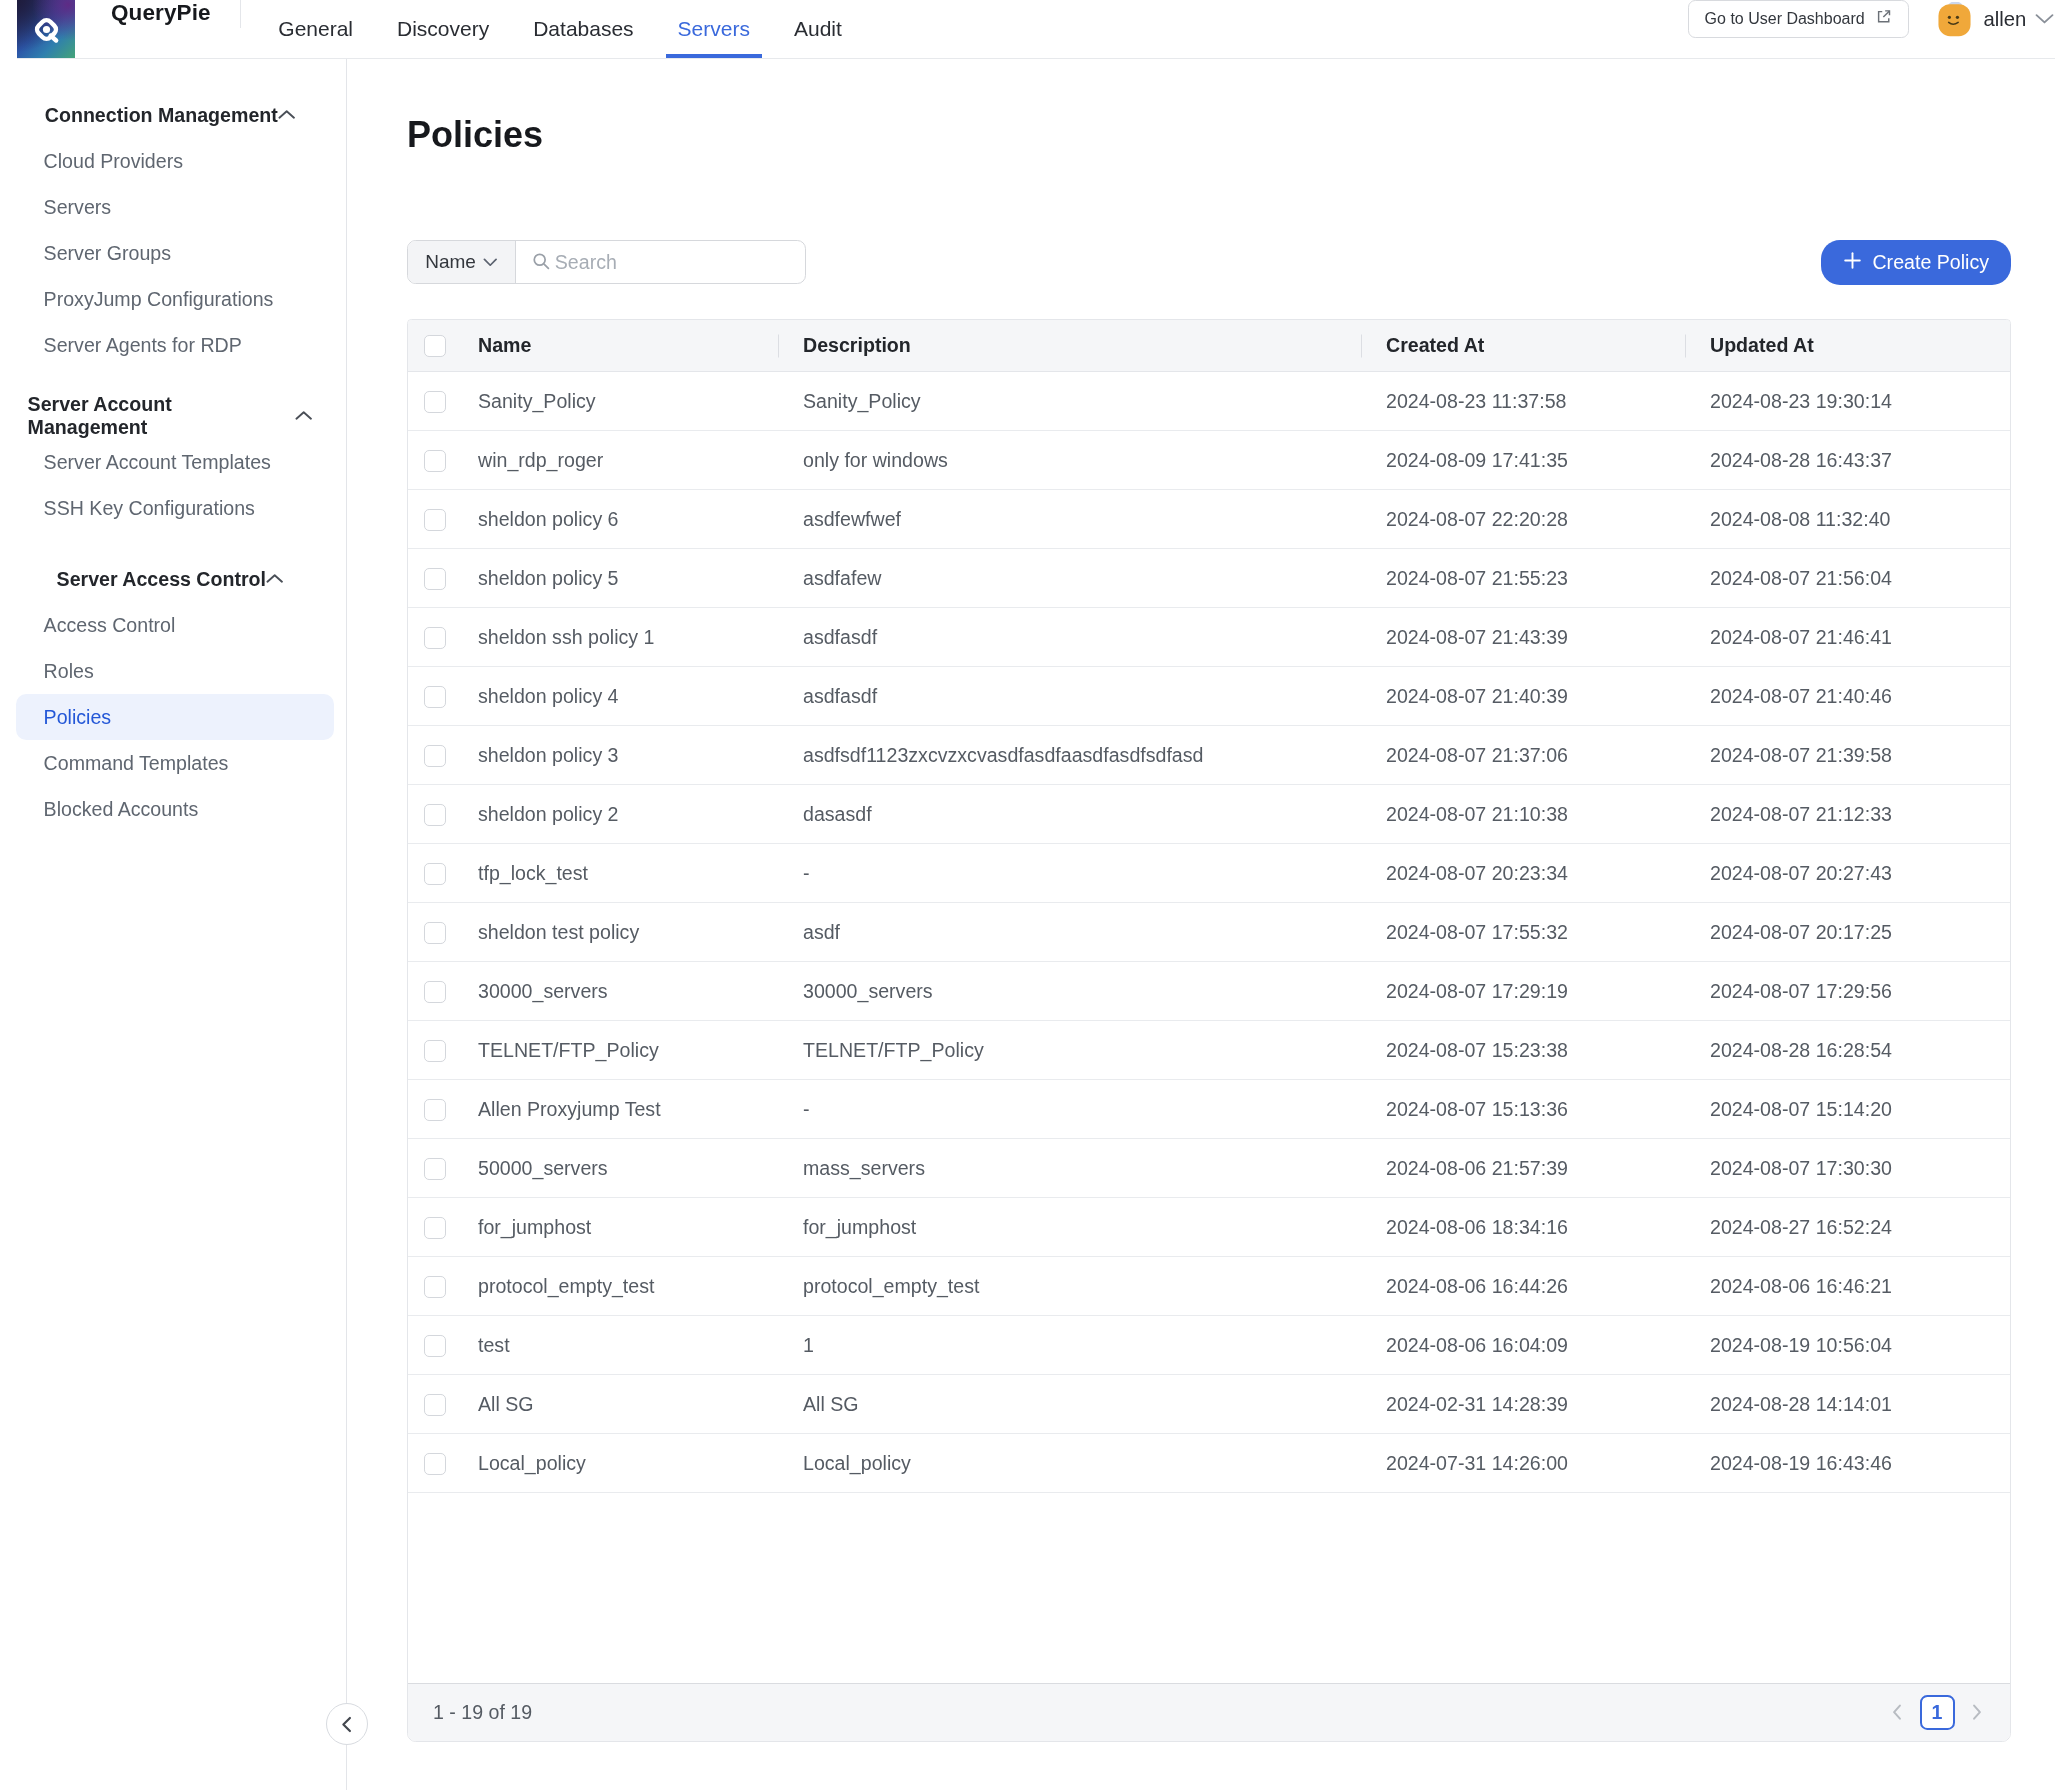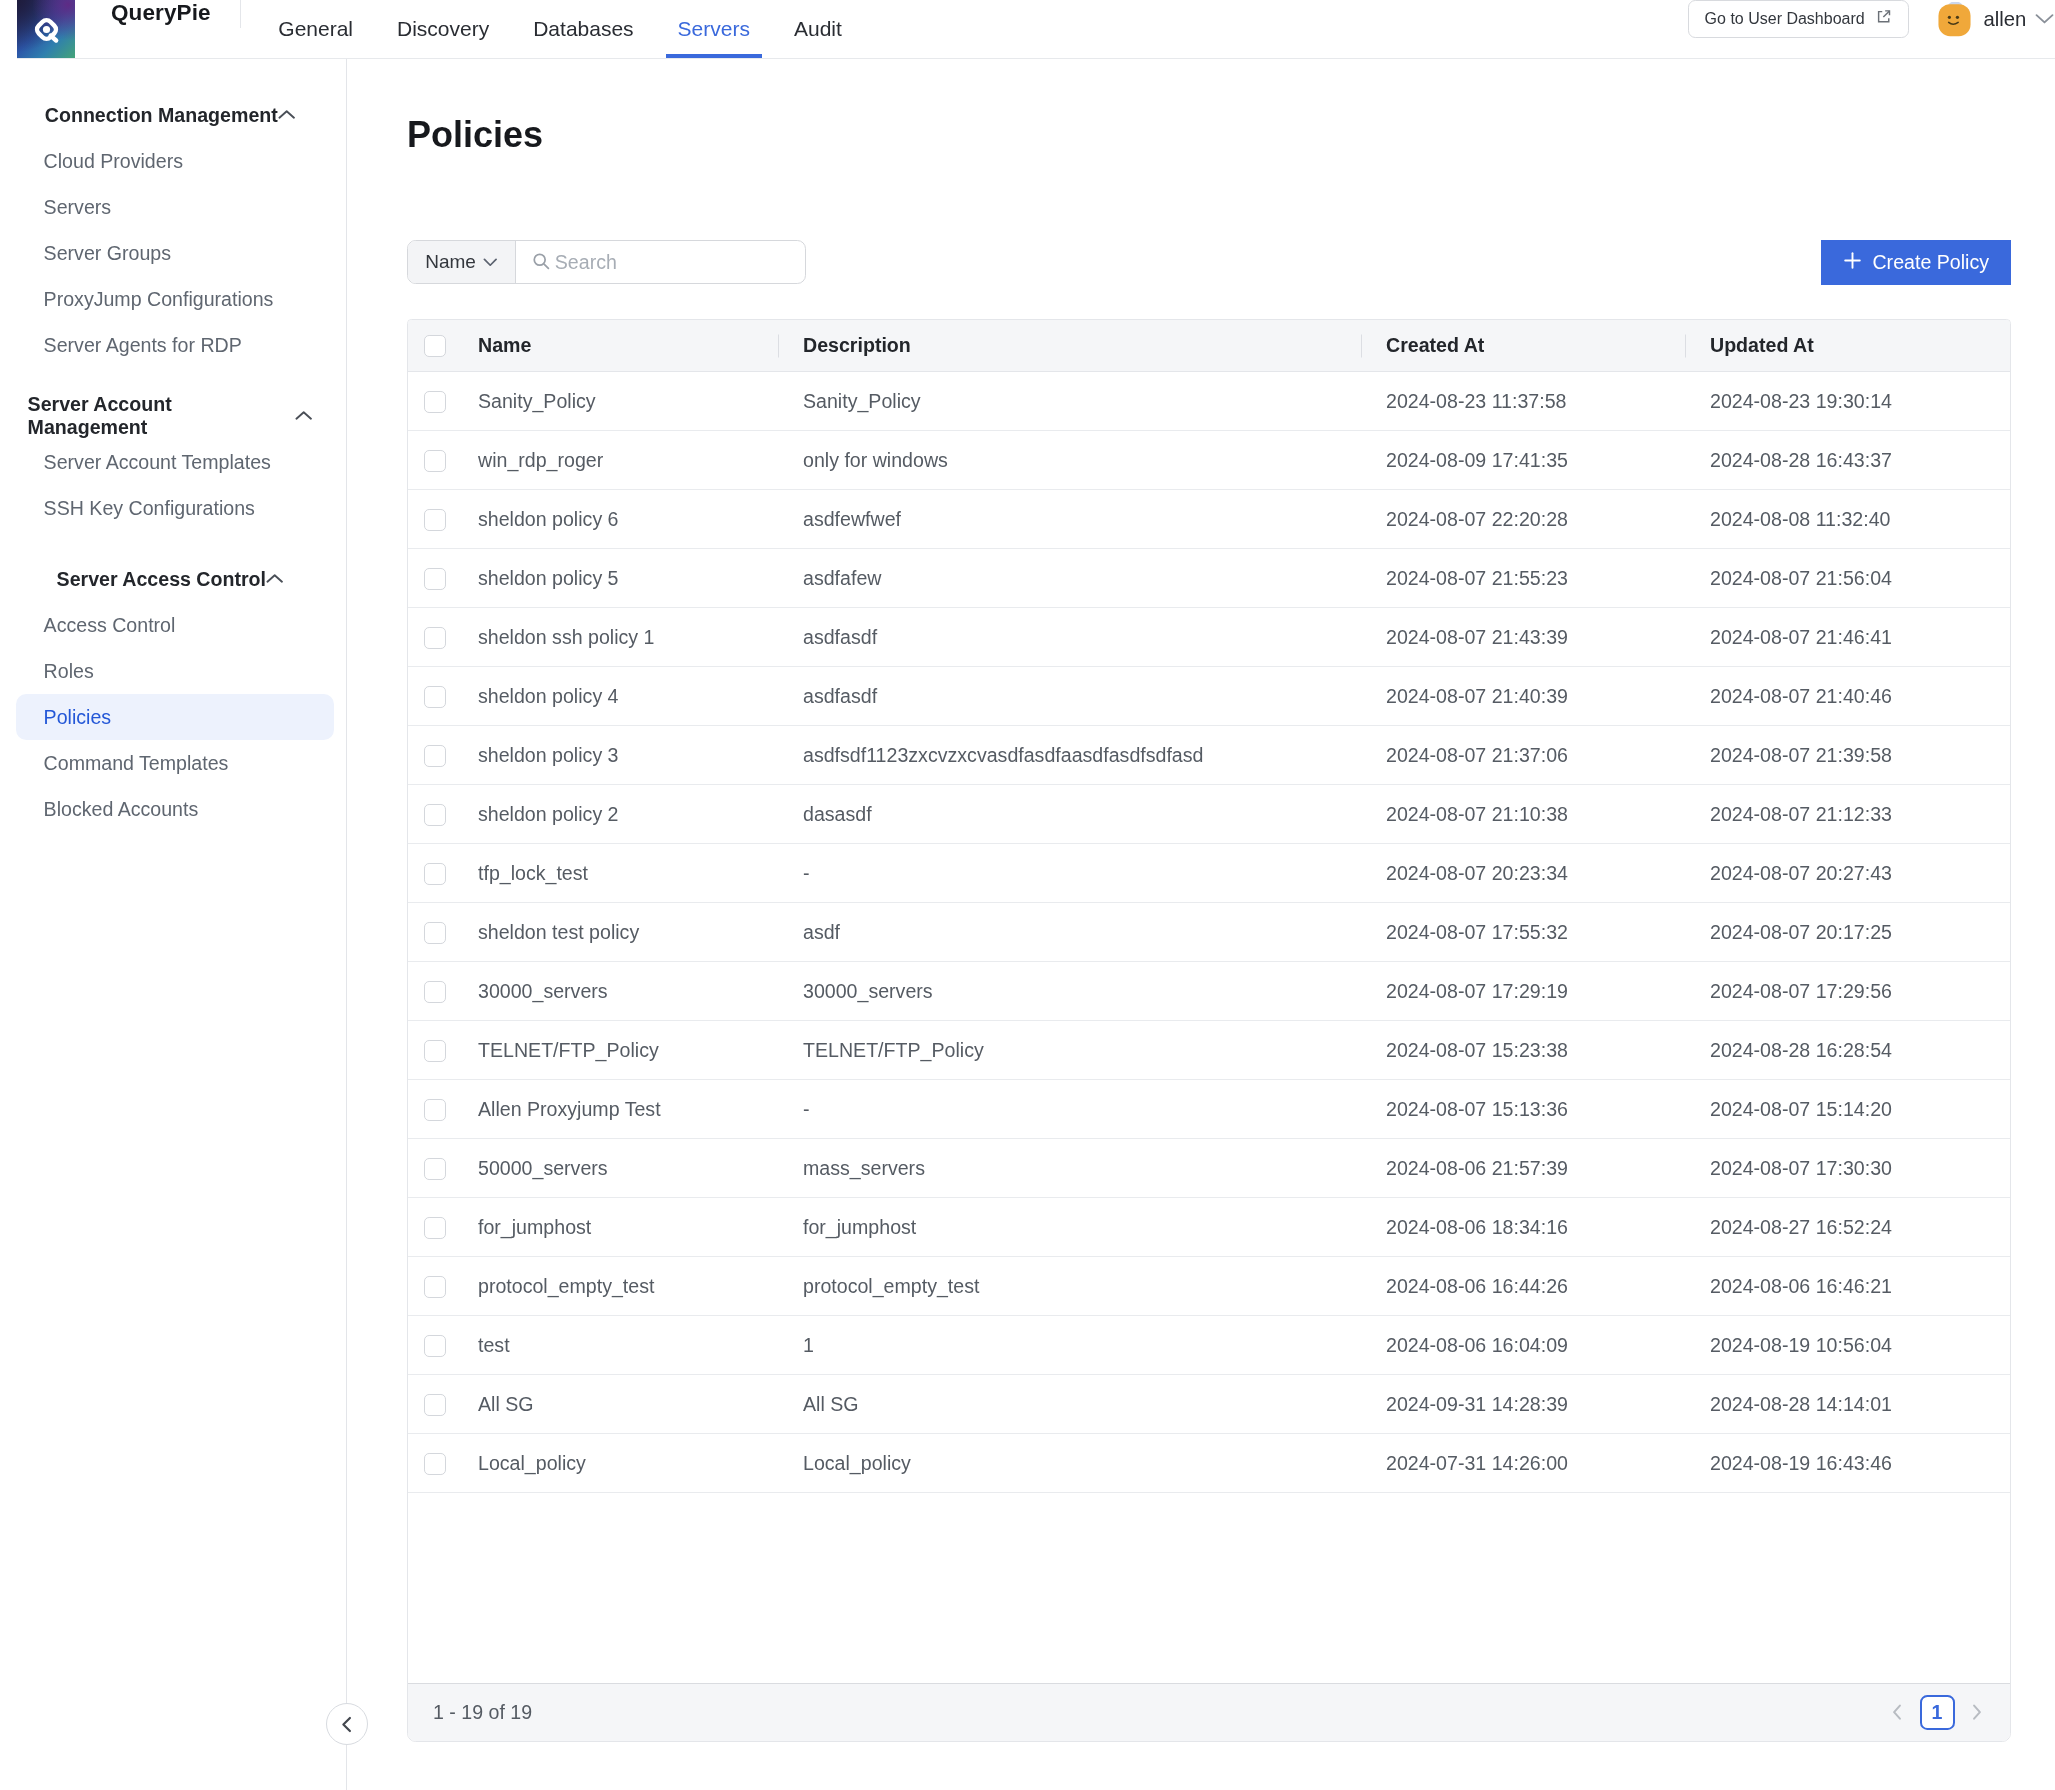--- a/index.html
+++ b/index.html
@@ -62,21 +62,21 @@
   .toolbar{position:absolute;left:59px;right:45px;top:181px;height:45px;}
   .search-wrap{position:absolute;left:0;top:0;width:399px;height:44px;border:0.7px solid #D6D8DC;
     border-radius:8.7px;box-sizing:border-box;display:flex;overflow:hidden;background:#fff;}
   .filter-seg{width:107px;background:#F3F4F6;border-right:0.7px solid #D6D8DC;display:flex;
     align-items:center;justify-content:center;gap:7.3px;font-size:19px;color:#33373D;cursor:pointer;flex:0 0 auto;}
   .search-seg{flex:1;display:flex;align-items:center;gap:2px;padding:0 14.5px;}
   .search-seg input{border:none;outline:none;font-size:19.6px;color:#33373D;width:100%;
     font-family:"Liberation Sans","DejaVu Sans",sans-serif;background:transparent;}
   .search-seg input::placeholder{color:#A7ADB5;}
   .create-btn{position:absolute;right:0;top:0;height:45px;background:var(--accent);border:none;
-    border-radius:0;color:#fff;font-size:19.6px;font-weight:500;display:flex;align-items:center;
+    border-radius:19px;color:#fff;font-size:19.6px;font-weight:500;display:flex;align-items:center;
     gap:10.2px;padding:0 22px;cursor:pointer;font-family:"Liberation Sans","DejaVu Sans",sans-serif;}
 
   
   .table-card{position:absolute;left:59px;right:45px;top:260px;height:1423px;background:#fff;
     border:0.7px solid var(--line);border-radius:4.4px 4.4px 8.7px 8.7px;box-sizing:border-box;
     display:flex;flex-direction:column;overflow:hidden;}
   table{border-collapse:collapse;width:100%;table-layout:fixed;}
   th{height:51px;background:#F5F6F8;border-bottom:0.7px solid var(--line);text-align:left;
     font-size:19.6px;font-weight:700;color:#23262B;padding:0 0 0 25px;position:relative;
     white-space:nowrap;overflow:hidden;}
@@ -376,21 +376,21 @@
     <td class="cell-check"><span class="checkbox"></span></td>
     <td class="data">test</td>
     <td class="data">1</td>
     <td class="data">2024-08-06 16:04:09</td>
     <td class="data">2024-08-19 10:56:04</td>
   </tr>
             <tr>
     <td class="cell-check"><span class="checkbox"></span></td>
     <td class="data">All SG</td>
     <td class="data">All SG</td>
-    <td class="data">2024-09-31 14:28:39</td>
+    <td class="data">2024-02-31 14:28:39</td>
     <td class="data">2024-08-28 14:14:01</td>
   </tr>
             <tr>
     <td class="cell-check"><span class="checkbox"></span></td>
     <td class="data">Local_policy</td>
     <td class="data">Local_policy</td>
     <td class="data">2024-07-31 14:26:00</td>
     <td class="data">2024-08-19 16:43:46</td>
   </tr>
           </tbody>

